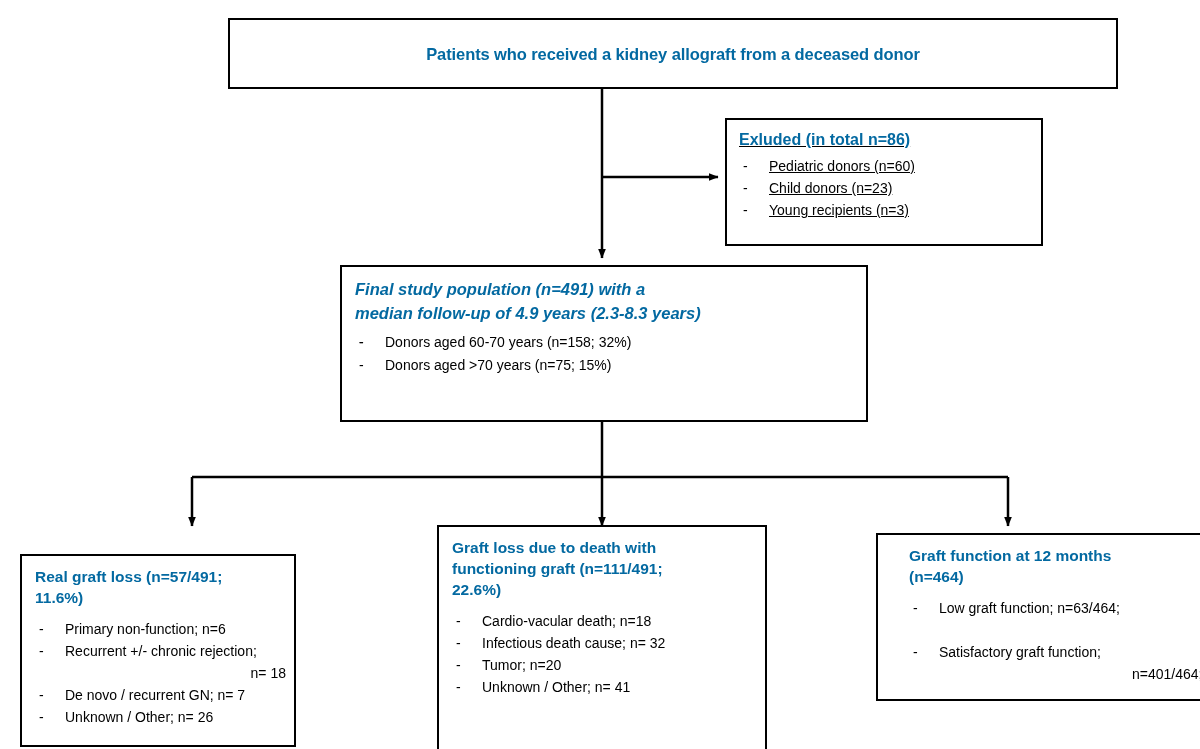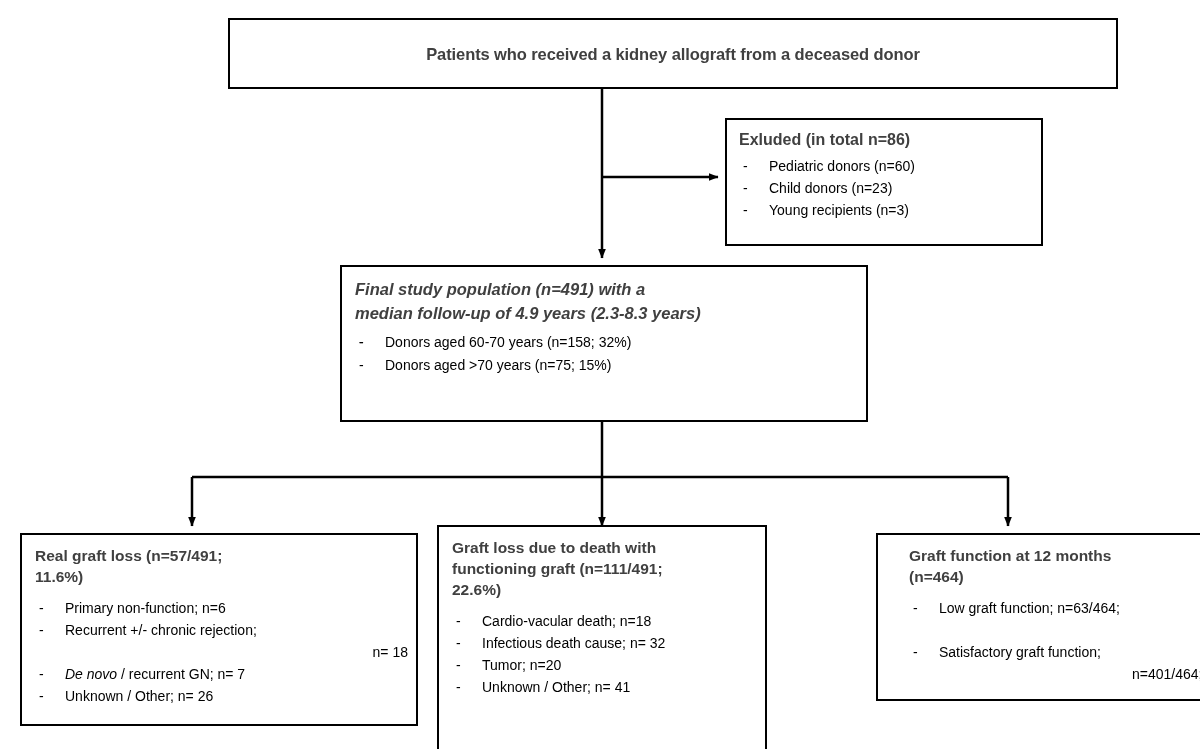--- a/index.html
+++ b/index.html
@@ -29,21 +29,21 @@
   }
   .node {
     position: absolute;
     box-sizing: border-box;
     border: 2.5px solid #000000;
     background: #ffffff;
     z-index: 2;
   }
   .node-title {
     font-weight: bold;
-    color: #404040;
+    color: #0369a1;
   }
   .bullets {
     list-style: none;
     margin: 0;
     padding: 0;
   }
   .bullets li {
     position: relative;
     padding-left: 30px;
     color: #000000;
@@ -75,20 +75,21 @@
     letter-spacing: -0.1px;
   }
 
   
   #node-excluded {
     left: 725px;
     top: 118px;
     width: 318px;
     height: 128px;
     padding: 9px 10px 6px 12px;
+    text-decoration: underline;
   }
   #node-excluded .node-title {
     font-size: 16px;
     line-height: 21px;
     margin-bottom: 5px;
   }
   #node-excluded .bullets {
     font-size: 14px;
     line-height: 22px;
   }
@@ -108,22 +109,22 @@
     font-style: italic;
   }
   #node-final .bullets {
     font-size: 14px;
     line-height: 23px;
   }
 
   
   #node-real-loss {
     left: 20px;
-    top: 533px;
-    width: 398px;
+    top: 554px;
+    width: 276px;
     height: 193px;
     padding: 10px 8px 6px 13px;
   }
   #node-death-loss {
     left: 437px;
     top: 525px;
     width: 330px;
     height: 251px;
     padding: 10px 8px 6px 13px;
   }
@@ -140,21 +141,21 @@
     font-size: 15.5px;
     line-height: 21px;
   }
   #node-real-loss .bullets,
   #node-death-loss .bullets,
   #node-graft-function .bullets {
     font-size: 14px;
     line-height: 22px;
     margin-top: 10px;
   }
-  .italic { font-style: italic; }
+  .italic { }
 </style>
 </head>
 <body>
 
 <div id="flow-canvas">
 
   <svg id="connectors" viewBox="0 0 1200 749" xmlns="http://www.w3.org/2000/svg">
     <defs>
       <marker id="arrow" markerWidth="10" markerHeight="8" refX="9.4" refY="4" orient="auto" markerUnits="userSpaceOnUse">
         <path d="M0,0 L10,4 L0,8 z" fill="#000000"></path>

